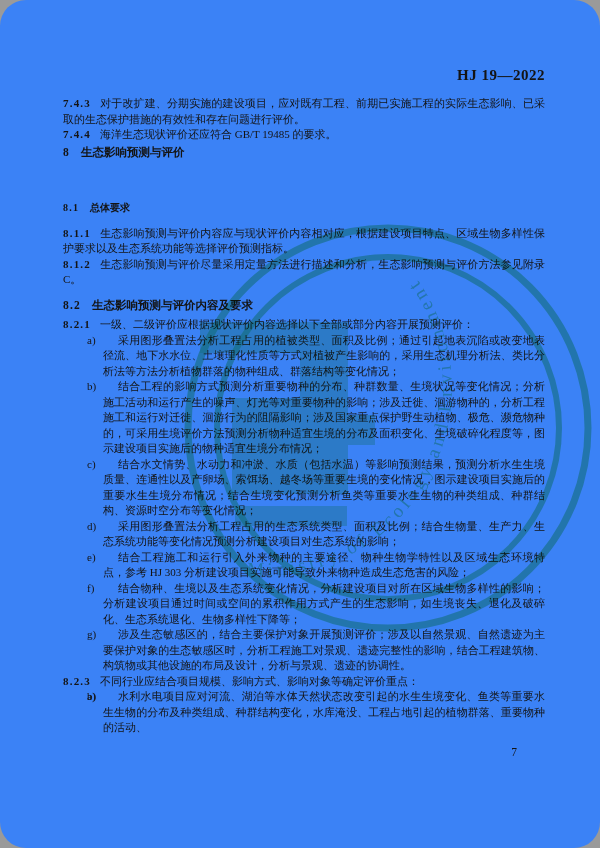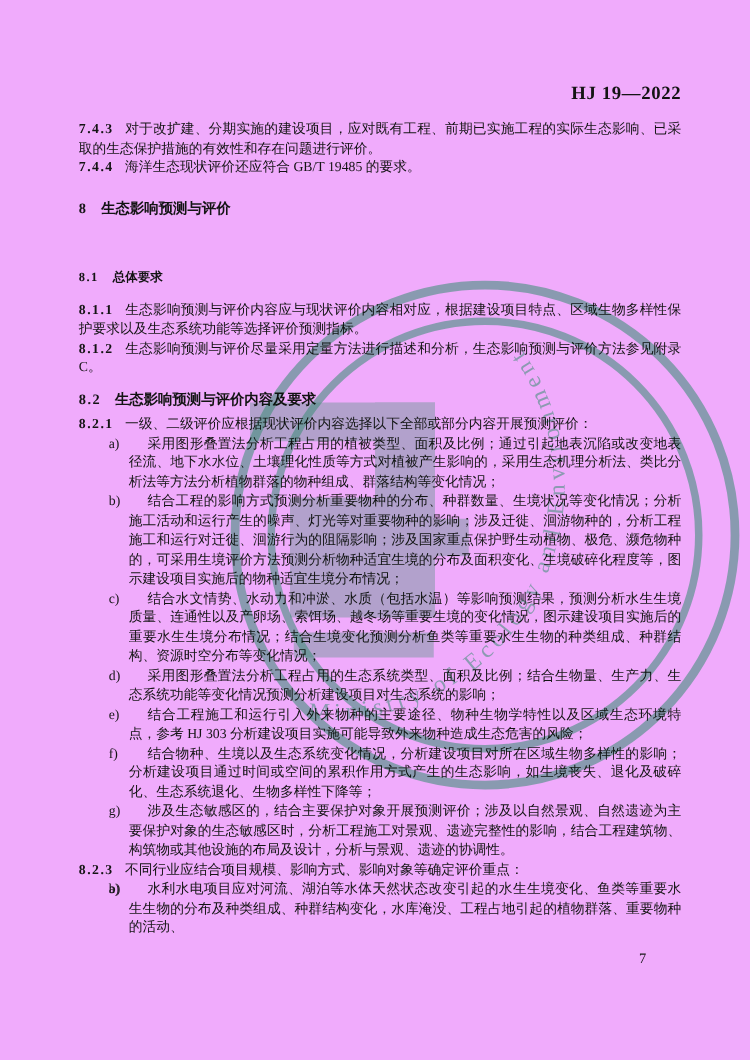--- a/index.html
+++ b/index.html
@@ -1,35 +1,36 @@
 <!DOCTYPE html>
 <html lang="zh"><head>
 <meta charset="utf-8">
 <style>
   html,body { margin:0; padding:0; background:#9a9a9a; }
   .sheet {
     position:relative; width:600px; height:848px; margin:0 auto;
-    background:#f0abfc; overflow:hidden;
+    background:#3b82f6; overflow:hidden;
     font-family:"Liberation Serif","DejaVu Serif",serif;
     color:#141414;
+    border-radius:26px;
   }
   .content {
     position:absolute; left:63px; top:0; width:482px;
     font-size:11px; line-height:15.5px; text-align:justify;
   }
   .header-row {
     margin-top:66px; margin-bottom:12px;
     text-align:right; font-weight:bold; font-size:15px; line-height:18px;
     letter-spacing:0.5px;
   }
   p { margin:0; }
   .clause .num { font-weight:bold; margin-right:9px; letter-spacing:1.2px; white-space:nowrap;margin-top:24px; }
   .h-num { font-weight:bold; letter-spacing:1.2px; margin-right:11px; }
   .h-title { font-weight:bold; }
-  .h8  { margin-top:17px; font-size:11.5px; }
+  .h8  { margin-top:2px; font-size:11.5px; }
   .h81 { margin-top:40px; margin-bottom:10px; font-size:10px; }
   .h82 { margin-top:10px; margin-bottom:4px; font-size:11.5px; }
   .li { position:relative; padding-left:40px; text-indent:15px; }
   .li .mk { position:absolute; left:24px; top:0; text-indent:0; }
   .page-num {
     margin-top:9px; text-align:right; padding-right:28px;
     font-size:11.5px; line-height:15px;
   }
   .watermark {
     position:absolute; left:0; top:0; width:600px; height:848px;

